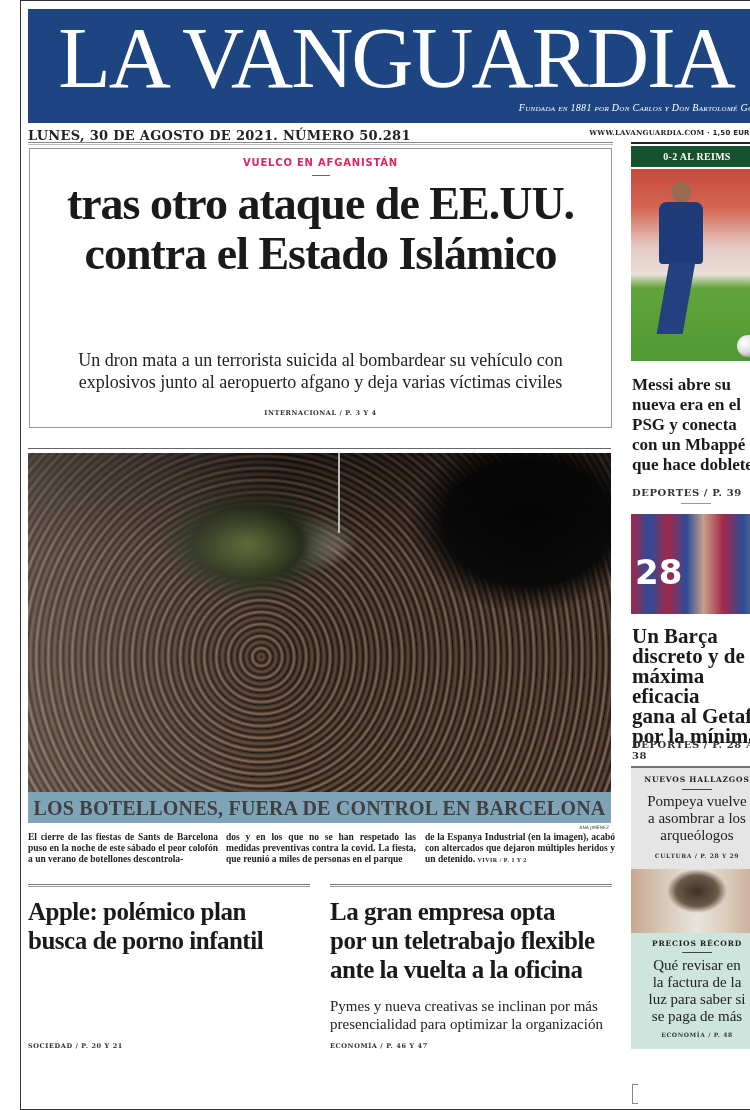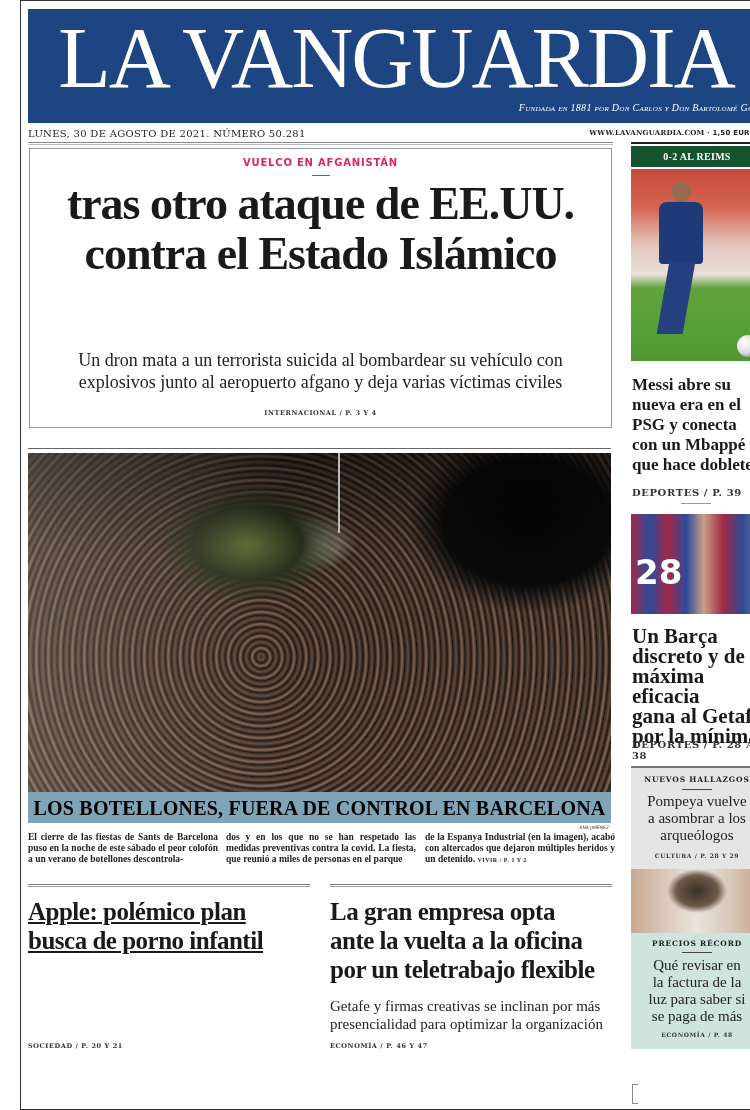--- a/index.html
+++ b/index.html
@@ -6,21 +6,21 @@
   html, body { width: 750px; height: 1110px; overflow: hidden; background: #ffffff; }
   body { font-family: "DejaVu Serif", serif; color: #1a1a1a; position: relative; }
   .page { position: absolute; left: 12px; top: 0; width: 750px; height: 1110px; border: 1px solid #333; margin-left: 8px; }
 
   
   .masthead { position: absolute; left: 7px; top: 8px; width: 736px; height: 114px; background: #1d4582; }
   .logo { position: absolute; left: 0; top: 6px; width: 100%; text-align: center; color: #fff;
           font-family: "Liberation Serif", serif; font-size: 86px; letter-spacing: -2px; line-height: 86px; }
   .founded { position: absolute; left: 0; top: 93px; width: 100%; text-align: right; color: #fff;
              font-family: "Liberation Serif", serif; font-size: 10px; font-variant: small-caps; letter-spacing: 0.3px; font-style: italic; }
-  .dateline { position: absolute; left: 7px; top: 127px; font-size: 10px; font-weight: normal; letter-spacing: 0.3px; color: #222; font-family: "DejaVu Serif", serif; }
+  .dateline { position: absolute; left: 7px; top: 127px; font-size: 13px; font-weight: bold; letter-spacing: 0.3px; color: #222; font-family: "DejaVu Serif", serif; }
   .webline { position: absolute; right: 8px; top: 127px; font-size: 7px; font-weight: bold; color: #222; letter-spacing: 0.2px; }
   .webline .price { font-family: "DejaVu Sans", sans-serif; font-weight: bold; }
 
   
   .lead-rule { position: absolute; left: 7px; top: 141px; width: 585px; height: 3px; border-top: 1px solid #888; border-bottom: 1px solid #bbb; }
   .lead-box { position: absolute; left: 8px; top: 147px; width: 583px; height: 280px; border: 1px solid #999; }
   .kicker { position: absolute; left: 0; top: 8px; width: 100%; text-align: center; color: #e0245e;
             font-family: "DejaVu Sans", sans-serif; font-size: 10px; font-weight: bold; letter-spacing: 0.8px; }
   .kicker-rule { position: absolute; left: 282px; top: 26px; width: 18px; height: 1px; background: #666; }
   .lead-title { position: absolute; left: 0; top: 30px; width: 100%; text-align: center;
@@ -37,21 +37,21 @@
              radial-gradient(ellipse 90px 60px at 220px 90px, #6c7a3c 0%, #2e3520 60%, transparent 100%),
              radial-gradient(ellipse 60px 30px at 270px 90px, #c9c9b5 0%, transparent 100%),
              repeating-radial-gradient(circle at 40% 60%, #2a2320 0px, #6b4d3a 3px, #1c1816 6px, #8c6a54 9px, #111 12px),
              #1a1410; }
   .photo::before { content: ""; position: absolute; left: 0; top: 0; width: 100%; height: 100%;
            background: linear-gradient(180deg, rgba(0,0,0,0.55) 0%, rgba(0,0,0,0.1) 30%, rgba(0,0,0,0) 100%); }
   .photo::after { content: ""; position: absolute; left: 0; top: 0; width: 45%; height: 100%;
            background: linear-gradient(90deg, rgba(200,190,180,0.25), rgba(0,0,0,0)); }
   .pole { position: absolute; left: 310px; top: 0; width: 2px; height: 80px; background: #bbb; z-index: 2; }
   .caption-bar { position: absolute; left: 7px; top: 791px; width: 583px; height: 31px; background: #7fa3b7; }
-  .caption-title { position: absolute; left: 0; top: 5px; width: 100%; text-align: center; color: #000000;
+  .caption-title { position: absolute; left: 0; top: 5px; width: 100%; text-align: center; color: #404040;
                    font-family: "Liberation Serif", serif; font-weight: bold; font-size: 20px; letter-spacing: 0.2px; }
   .credit { position: absolute; right: 160px; top: 824px; font-size: 4.5px; color: #444; font-family: "DejaVu Sans", sans-serif; }
   .caption-text { position: absolute; top: 831px; width: 190px; font-family: "Liberation Serif", serif; font-size: 9.5px; line-height: 11px; font-weight: bold; color: #222; text-align: justify; }
   .caption-text .ref { font-size: 6px; letter-spacing: 0.5px; }
 
   
   .bot-rule { position: absolute; top: 883px; width: 282px; height: 3px; border-top: 1px solid #777; border-bottom: 1px solid #999; }
   .bot-title { position: absolute; top: 896px; font-family: "Liberation Serif", serif; font-weight: bold; font-size: 25px; line-height: 29px; letter-spacing: -0.5px; color: #1a1a1a; }
   .bot-sub { position: absolute; top: 996px; font-family: "Liberation Serif", serif; font-size: 15px; line-height: 18px; color: #222; }
   .bot-ref { position: absolute; top: 1041px; font-size: 6.5px; font-weight: bold; letter-spacing: 0.6px; color: #333; }
@@ -125,34 +125,34 @@
   </div>
   <div class="credit">ANA JIMÉNEZ</div>
   <div class="caption-text" style="left:7px;">El cierre de las fiestas de Sants de Barcelona puso en la noche de este sábado el peor colofón a un verano de botellones descontrola-</div>
   <div class="caption-text" style="left:205px;">dos y en los que no se han respetado las medidas preventivas contra la covid. La fiesta, que reunió a miles de personas en el parque</div>
   <div class="caption-text" style="left:404px;">
     <span>de la Espanya Industrial (en la imagen), acabó con altercados que dejaron múltiples heridos y un detenido.</span>
     <span class="ref">VIVIR / P. 1 Y 2</span>
   </div>
 
   <div class="bot-rule" style="left:7px;"></div>
-  <div class="bot-title" style="left:7px;text-decoration:underline;">
+  <div class="bot-title" style="left:7px;">
     <div>Apple: polémico plan</div>
     <div>busca de porno infantil</div>
   </div>
   <div class="bot-ref" style="left:7px;">SOCIEDAD / P. 20 Y 21</div>
 
   <div class="bot-rule" style="left:309px;"></div>
   <div class="bot-title" style="left:309px;">
     <div>La gran empresa opta</div>
+    <div>por un teletrabajo flexible</div>
     <div>ante la vuelta a la oficina</div>
-    <div>por un teletrabajo flexible</div>
   </div>
   <div class="bot-sub" style="left:309px;">
-    <div>Getafe y firmas creativas se inclinan por más</div>
+    <div>Pymes y nueva creativas se inclinan por más</div>
     <div>presencialidad para optimizar la organización</div>
   </div>
   <div class="bot-ref" style="left:309px;">ECONOMÍA / P. 46 Y 47</div>
 
   <div class="side-rule"></div>
   <div class="side-green">0-2 AL REIMS</div>
   <div class="side-photo1">
     <div class="player">
       <div class="head"></div>
       <div class="body"></div>

